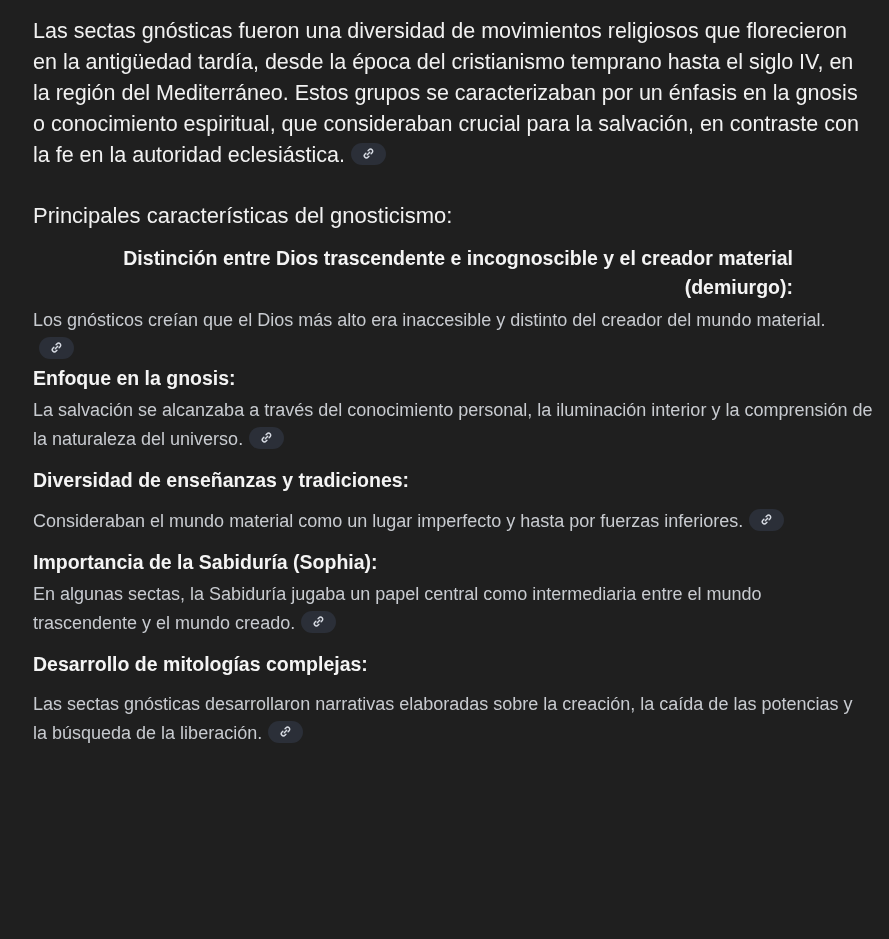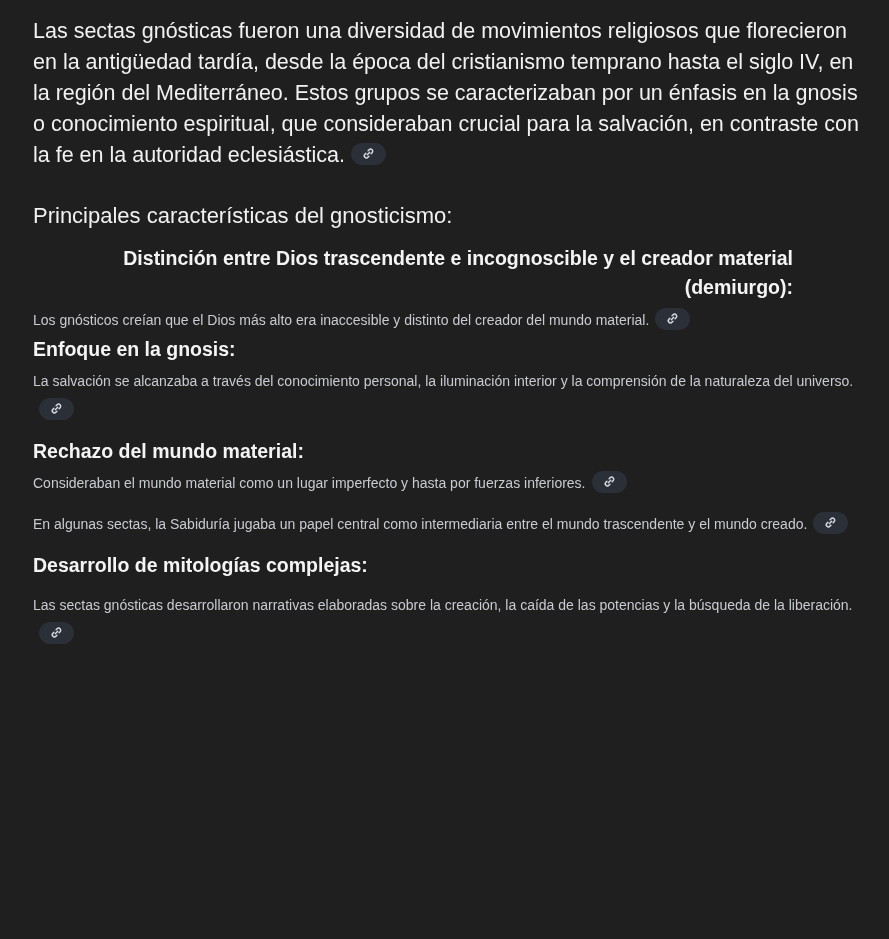--- a/index.html
+++ b/index.html
@@ -34,21 +34,21 @@
     }
     .item { margin: 0; }
     .item-title {
       font-size: 19.5px;
       font-weight: bold;
       line-height: 29px;
       color: #f4f4f4;
       margin: 0;
     }
     .item-desc {
-      font-size: 14px;
+      font-size: 18px;
       line-height: 29px;
       color: #c8cbd0;
       margin: 0;
     }
     .chip {
       display: inline-block;
       vertical-align: middle;
       width: 35px;
       height: 22px;
       border-radius: 12px;
@@ -91,32 +91,33 @@
   <div class="item" style="">
     <p class="item-title">Enfoque en la gnosis:</p>
     <p class="item-desc" style="margin-top:3px; width:840px;"><span>La salvación se alcanzaba a través del conocimiento personal, la iluminación interior y la comprensión de la naturaleza del universo.</span><span class="chip"><svg viewBox="0 0 16 16" fill="none" stroke="#d7dbe3" stroke-width="1.8" stroke-linecap="round">
             <path d="M6.5 9.5l3-3"></path>
             <path d="M7.5 4.5l1.2-1.2a2.6 2.6 0 0 1 3.7 3.7L11.2 8.2"></path>
             <path d="M8.5 11.5l-1.2 1.2a2.6 2.6 0 0 1-3.7-3.7L4.8 7.8"></path>
           </svg></span></p>
   </div>
 
   <div class="item" style="margin-top:12px;">
+    <p class="item-title">Diversidad de enseñanzas y tradiciones:</p>
   </div>
 
   <div class="item" style="margin-top:12px;">
-    <p class="item-title">Rechazo del mundo material:</p>
     <p class="item-desc" style="margin-top:3px; width:790px;"><span>Consideraban el mundo material como un lugar imperfecto y hasta por fuerzas inferiores.</span><span class="chip"><svg viewBox="0 0 16 16" fill="none" stroke="#d7dbe3" stroke-width="1.8" stroke-linecap="round">
             <path d="M6.5 9.5l3-3"></path>
             <path d="M7.5 4.5l1.2-1.2a2.6 2.6 0 0 1 3.7 3.7L11.2 8.2"></path>
             <path d="M8.5 11.5l-1.2 1.2a2.6 2.6 0 0 1-3.7-3.7L4.8 7.8"></path>
           </svg></span></p>
   </div>
 
   <div class="item" style="margin-top:12px;">
+    <p class="item-title">Importancia de la Sabiduría (Sophia):</p>
     <p class="item-desc" style="margin-top:3px; width:820px;"><span>En algunas sectas, la Sabiduría jugaba un papel central como intermediaria entre el mundo trascendente y el mundo creado.</span><span class="chip"><svg viewBox="0 0 16 16" fill="none" stroke="#d7dbe3" stroke-width="1.8" stroke-linecap="round">
             <path d="M6.5 9.5l3-3"></path>
             <path d="M7.5 4.5l1.2-1.2a2.6 2.6 0 0 1 3.7 3.7L11.2 8.2"></path>
             <path d="M8.5 11.5l-1.2 1.2a2.6 2.6 0 0 1-3.7-3.7L4.8 7.8"></path>
           </svg></span></p>
   </div>
 
   <div class="item" style="margin-top:12px;">
     <p class="item-title">Desarrollo de mitologías complejas:</p>
     <p class="item-desc" style="margin-top:11px; width:820px;"><span>Las sectas gnósticas desarrollaron narrativas elaboradas sobre la creación, la caída de las potencias y la búsqueda de la liberación.</span><span class="chip"><svg viewBox="0 0 16 16" fill="none" stroke="#d7dbe3" stroke-width="1.8" stroke-linecap="round">

